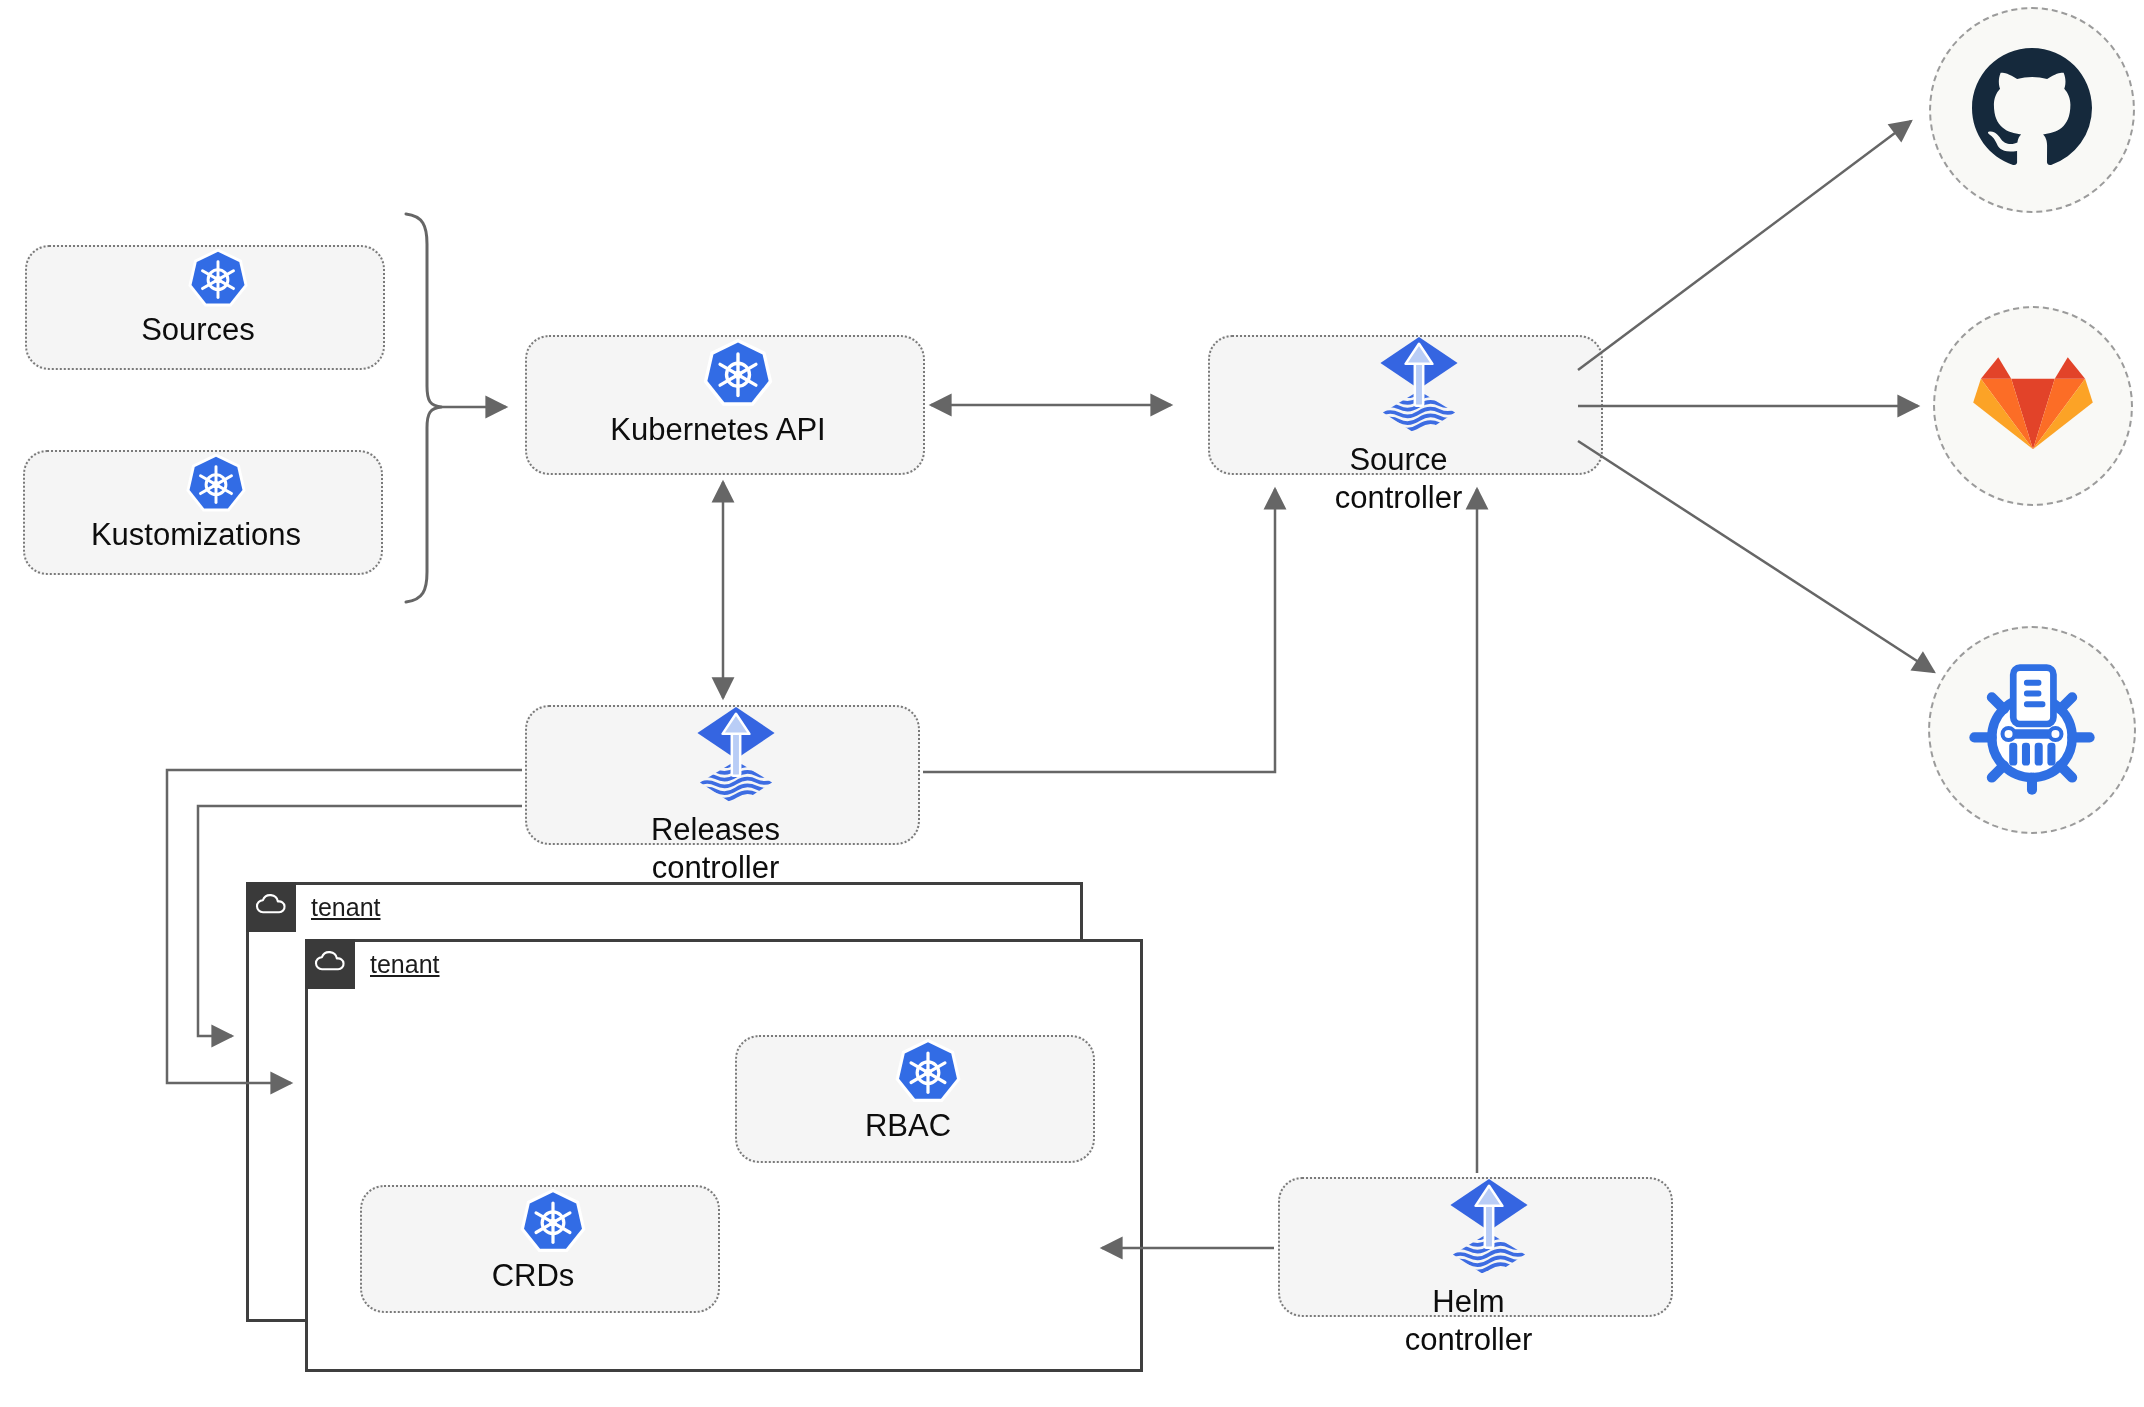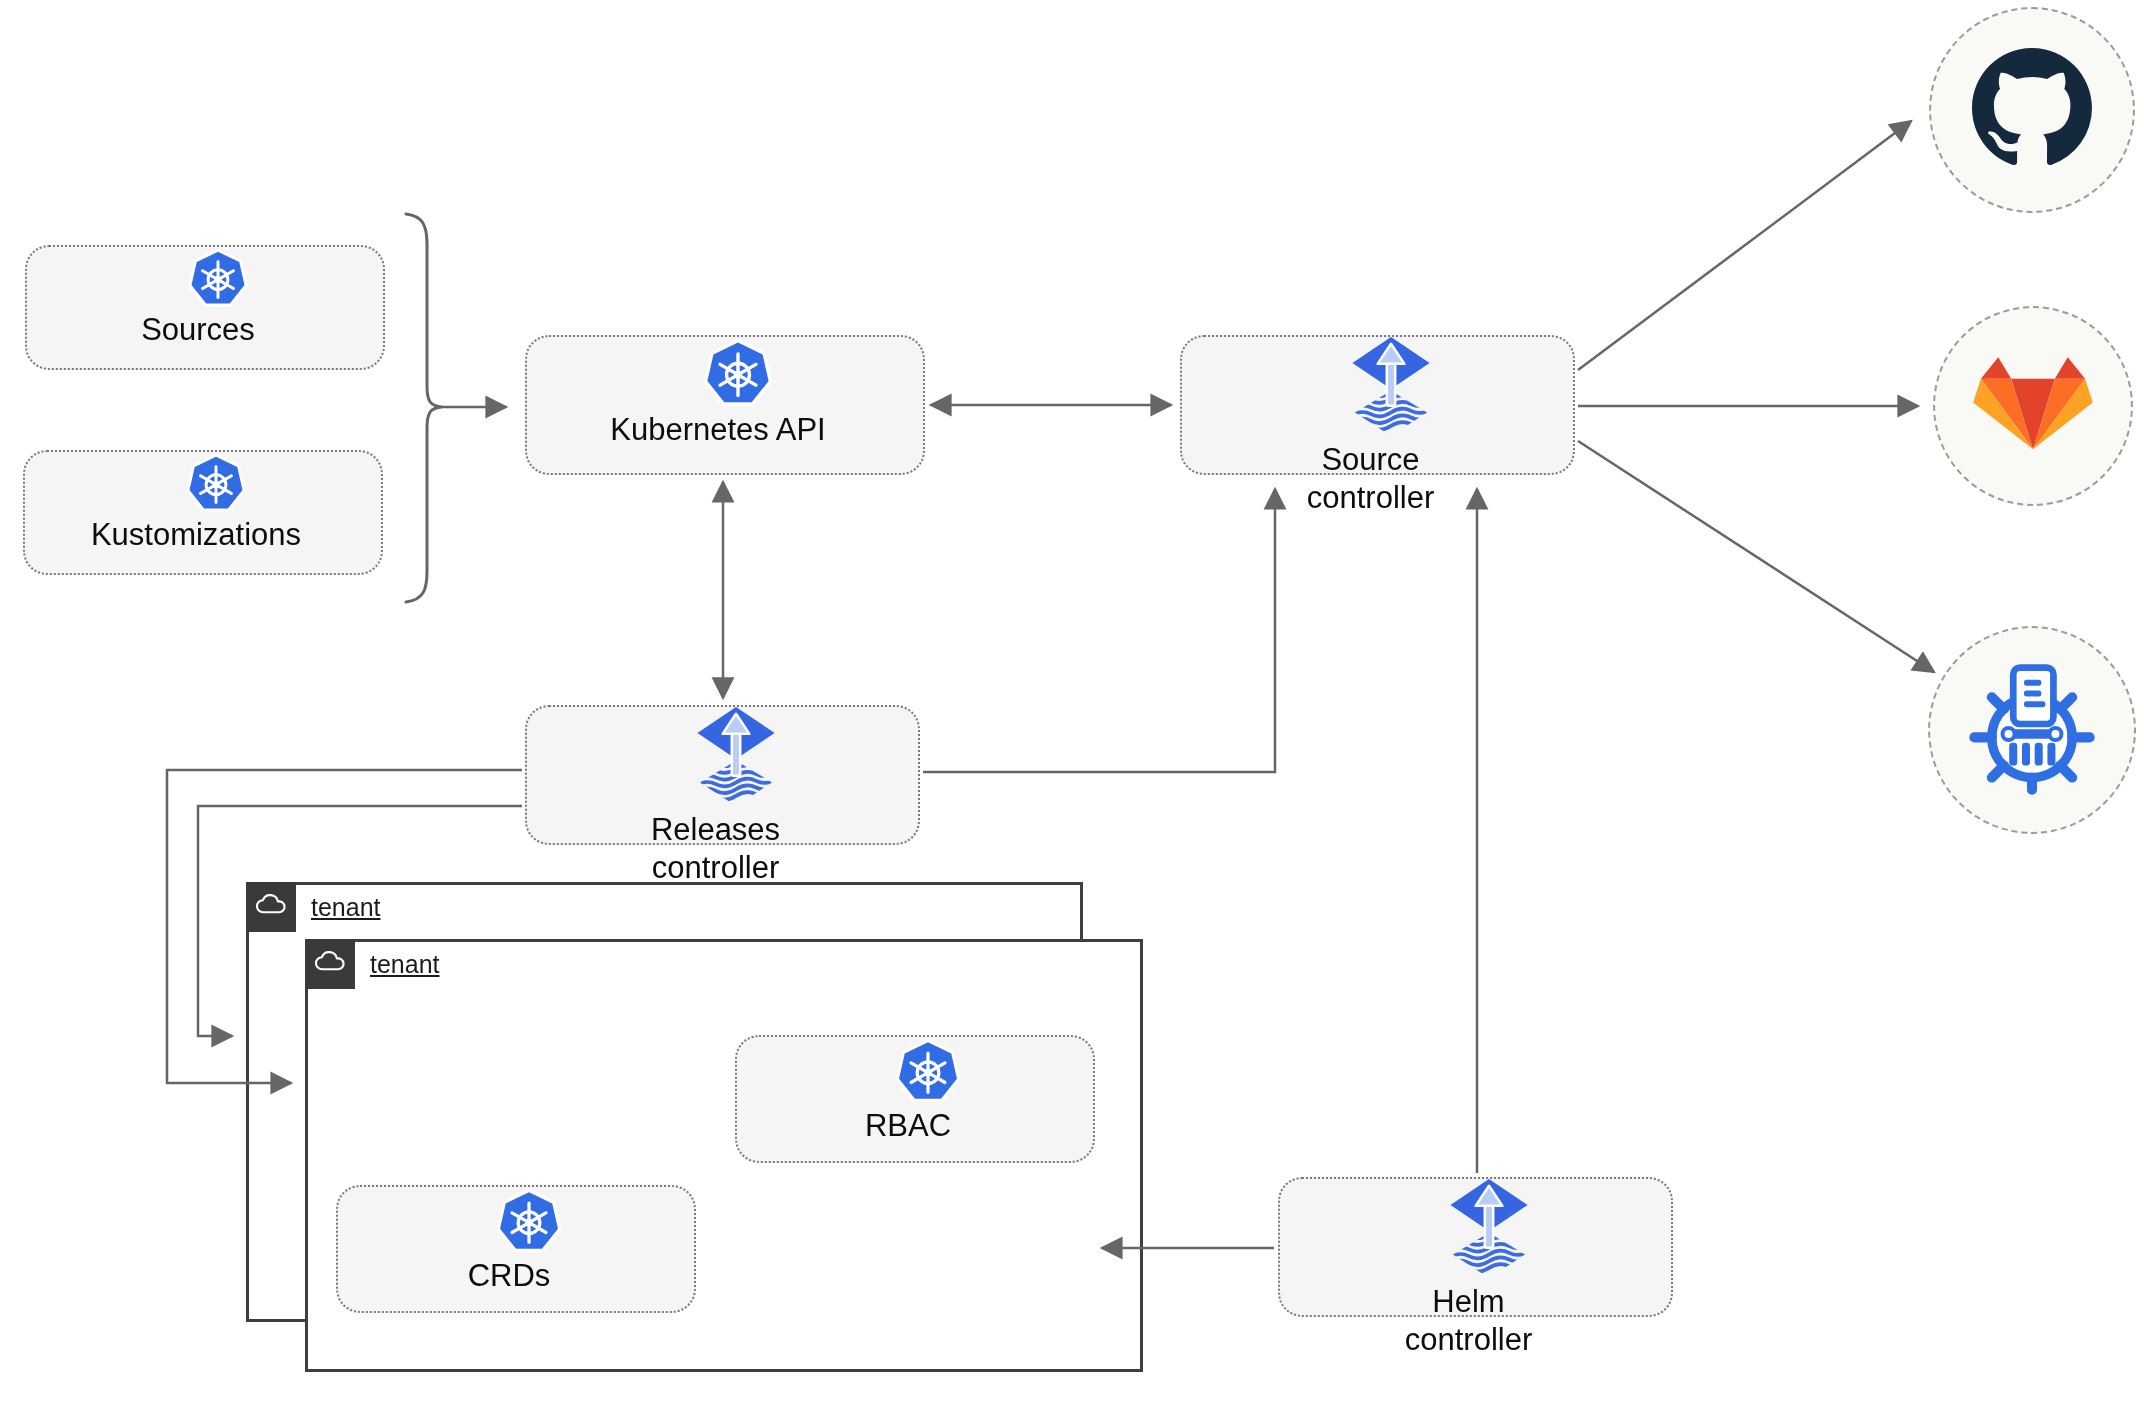--- a/index.html
+++ b/index.html
@@ -170,21 +170,21 @@
 
   <div class="node" style="left:525px;top:335px;width:400px;height:140px">
     <span class="icon">
       <svg width="74" height="74">
           <use href="#sym-k8s"></use>
         </svg>
       </span>
     <span class="label">Kubernetes API</span>
   </div>
 
-  <div class="node" style="left:1180px;top:335px;width:395px;height:140px">
+  <div class="node" style="left:1208px;top:335px;width:395px;height:140px">
     <span class="icon">
       <svg width="84" height="104">
           <use href="#sym-flux"></use>
         </svg>
       </span>
     <span class="label">Source
 controller</span>
   </div>
 
   <div class="node" style="left:525px;top:705px;width:395px;height:140px">
@@ -210,21 +210,21 @@
 
   <div class="node" style="left:735px;top:1035px;width:360px;height:128px">
     <span class="icon">
       <svg width="70" height="70">
           <use href="#sym-k8s"></use>
         </svg>
       </span>
     <span class="label">RBAC</span>
   </div>
 
-  <div class="node" style="left:336px;top:1185px;width:360px;height:128px">
+  <div class="node" style="left:360px;top:1185px;width:360px;height:128px">
     <span class="icon">
       <svg width="70" height="70">
           <use href="#sym-k8s"></use>
         </svg>
       </span>
     <span class="label">CRDs</span>
   </div>
 
 
   <div class="endpoint" style="left:1929px;top:7px;width:206px;height:206px">

